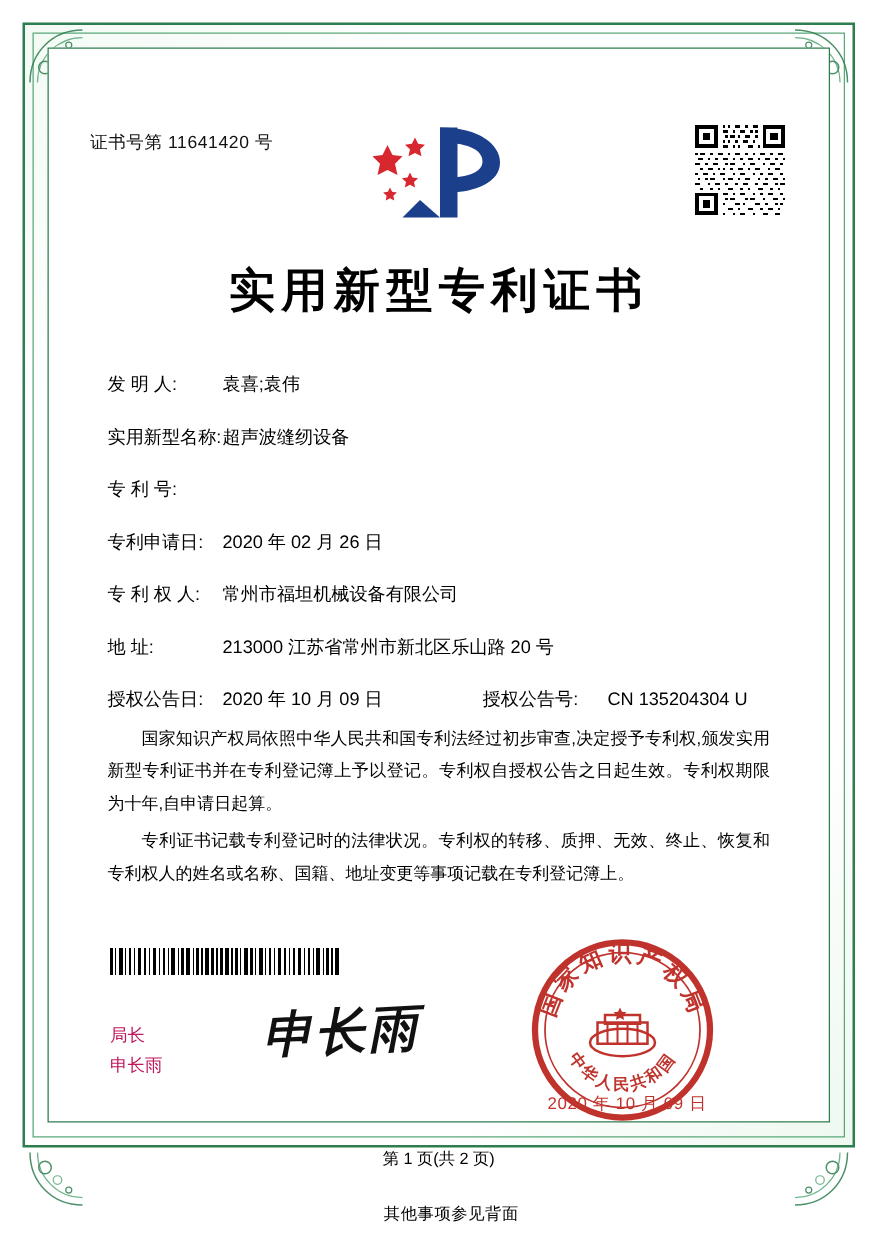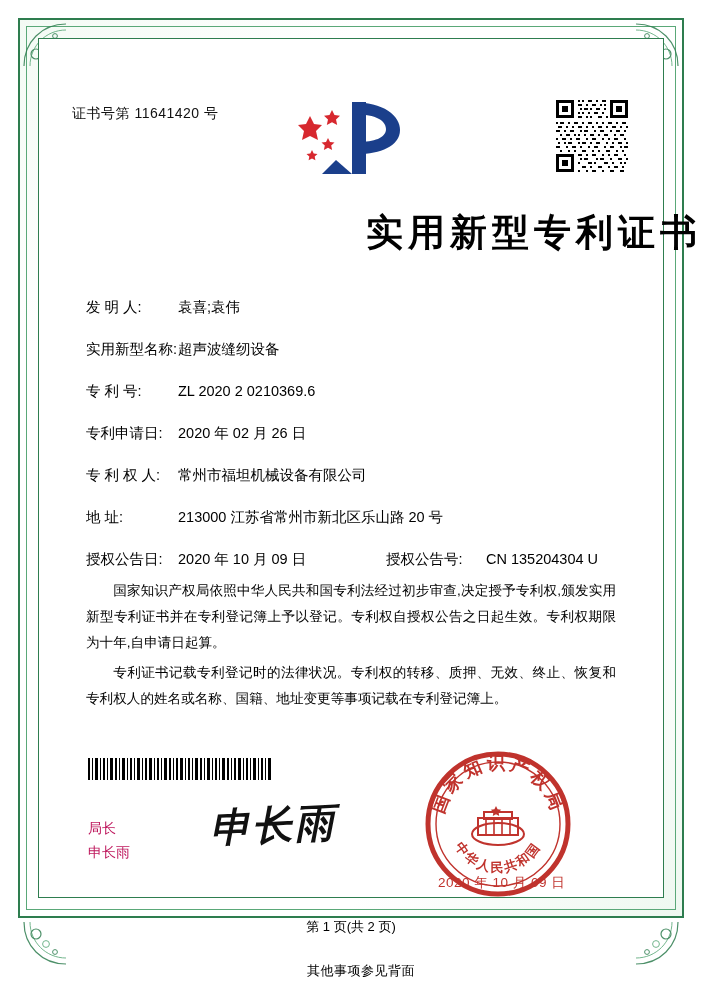--- a/index.html
+++ b/index.html
@@ -84,21 +84,21 @@
     background: #fff;
   }
   .qr svg { display: block; }
 
   
   .doc-title {
     position: absolute;
     left: 0;
     right: 0;
     top: 208px;
-    text-align: right;
+    text-align: center;
     font-family: Liberation Sans, sans-serif;
     font-weight: bold;
     font-size: 37px;
     letter-spacing: 5px;
     color: #000;
   }
 
   
   .fields {
     position: absolute;
@@ -440,21 +440,20 @@
     <div class="field-row">
       <span class="f-label">发 明 人:</span>
       <span class="f-value">袁喜;袁伟</span>
     </div>
     <div class="field-row">
       <span class="f-label">实用新型名称:</span>
       <span class="f-value">超声波缝纫设备</span>
     </div>
     <div class="field-row">
       <span class="f-label">专 利 号:</span>
-      <span class="f-value">ZL 2020 2 0210369.6</span>
     </div>
     <div class="field-row">
       <span class="f-label">专利申请日:</span>
       <span class="f-value">2020 年 02 月 26 日</span>
     </div>
     <div class="field-row">
       <span class="f-label">专 利 权 人:</span>
       <span class="f-value">常州市福坦机械设备有限公司</span>
     </div>
     <div class="field-row">

